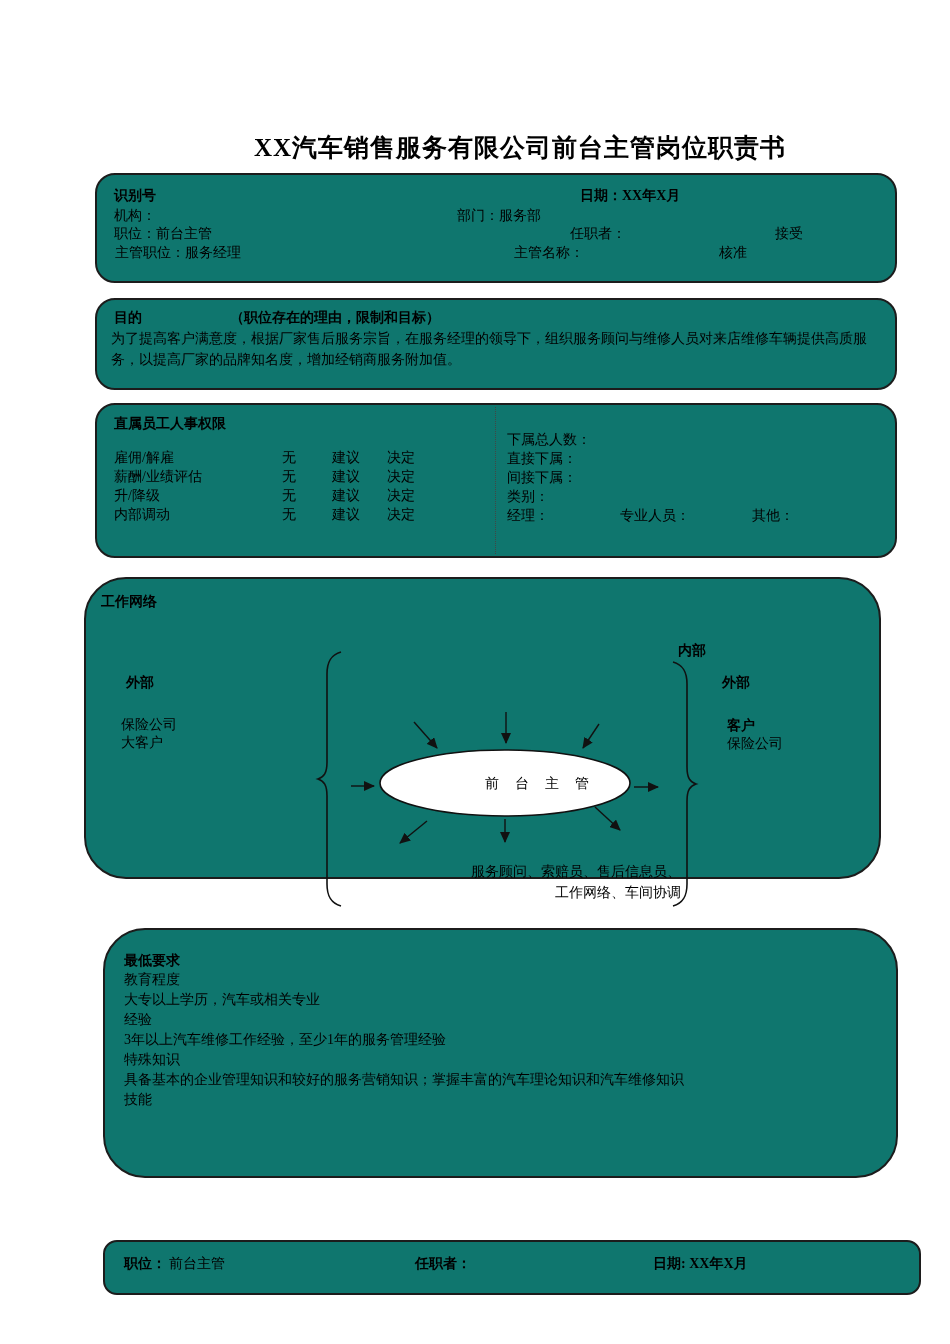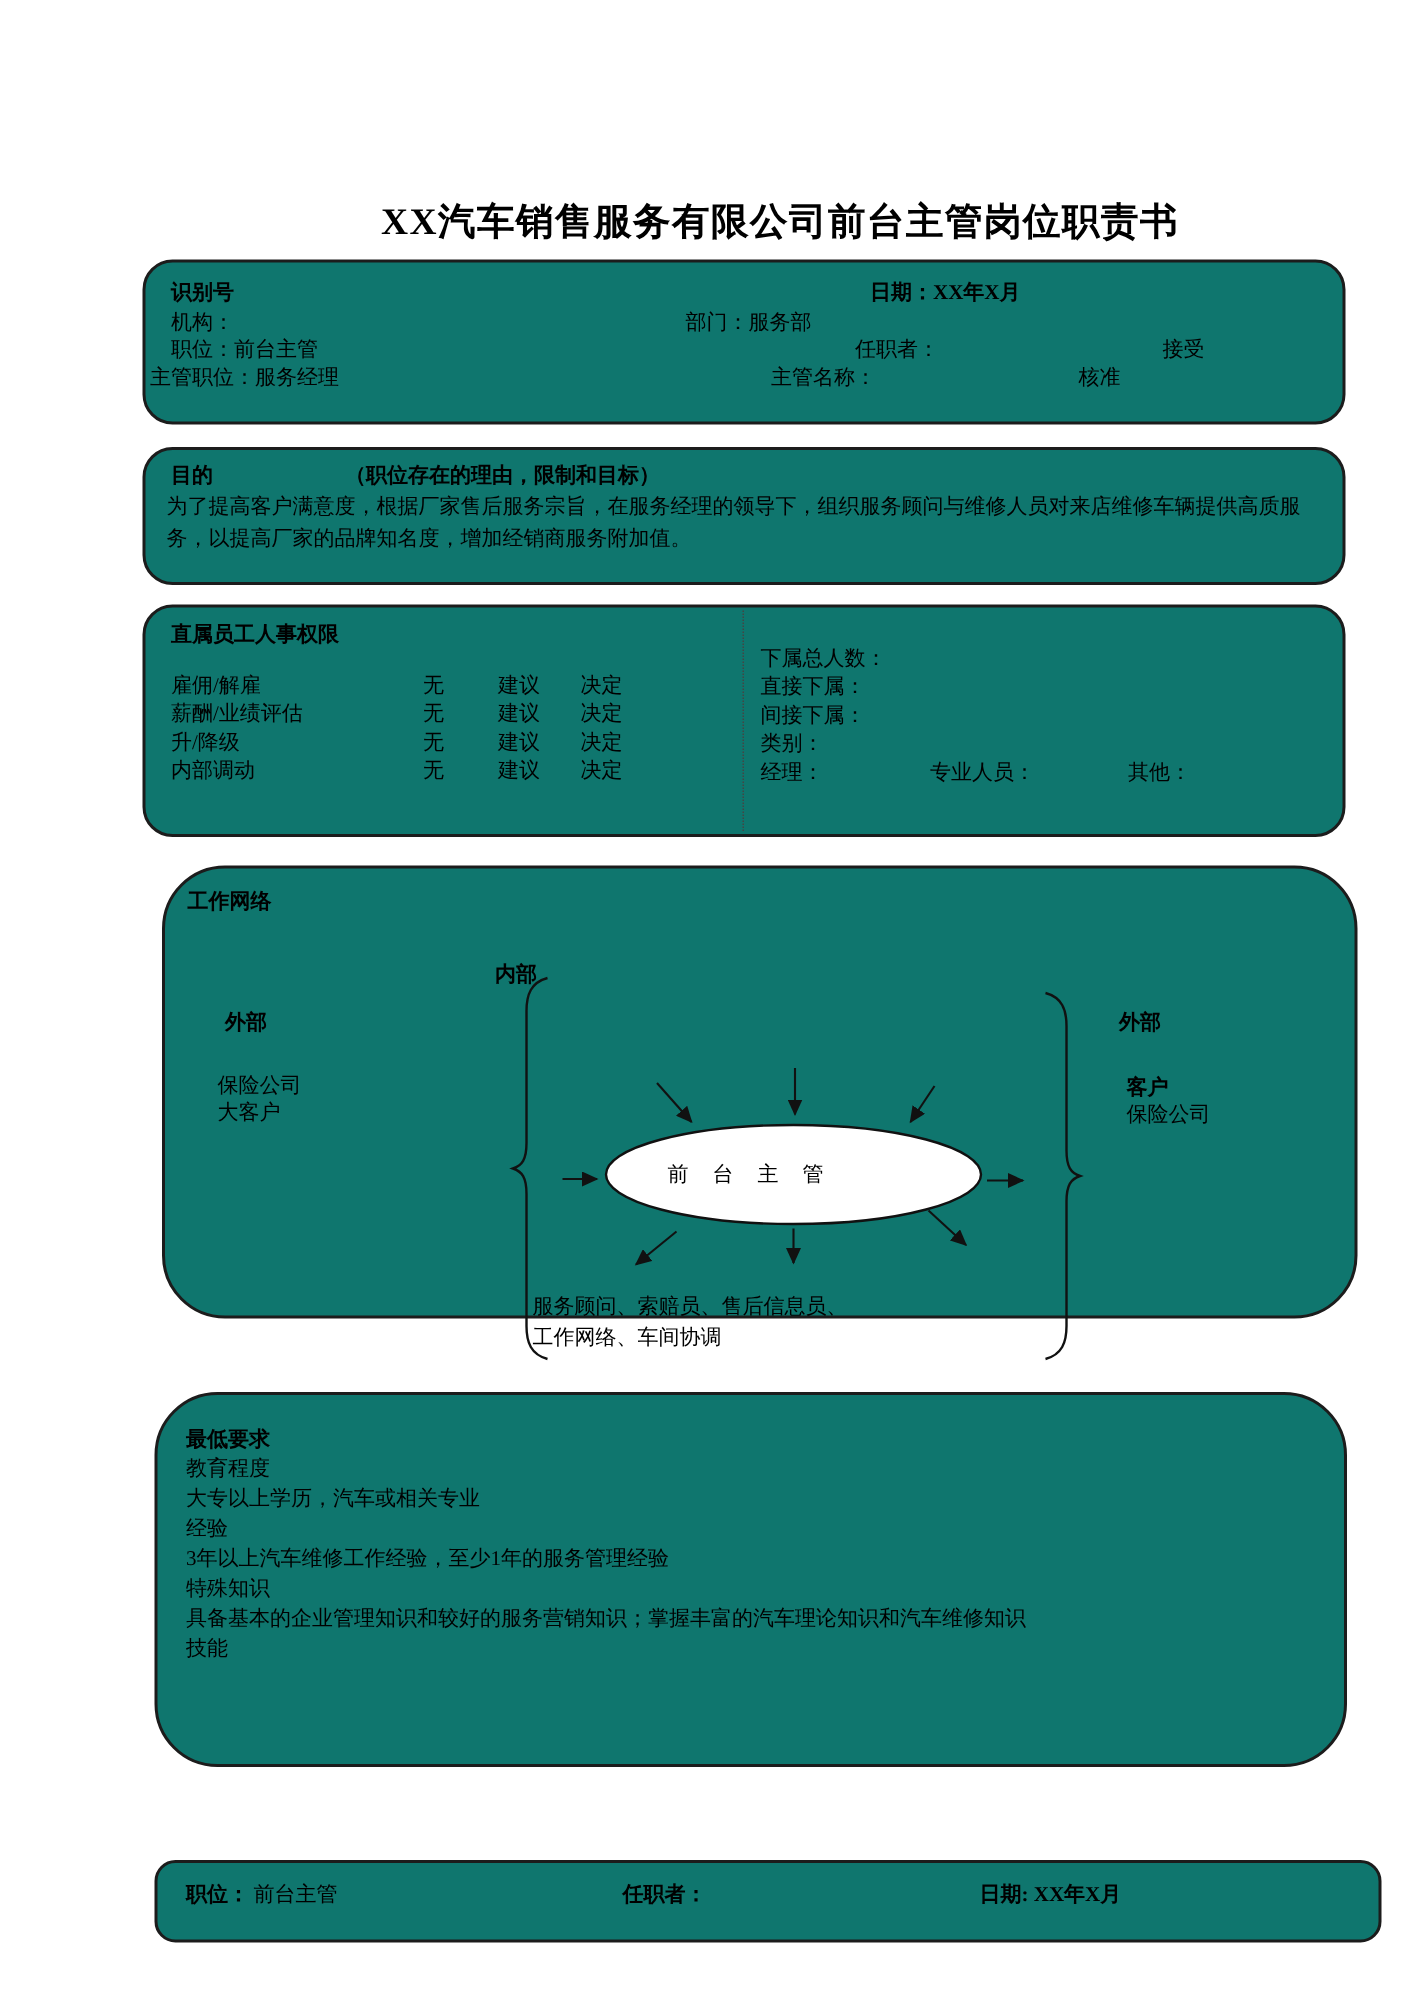--- a/index.html
+++ b/index.html
@@ -5,21 +5,21 @@
   html,body{margin:0;padding:0;background:#ffffff;}
   .page{position:relative;width:950px;height:1344px;background:#fff;
         font-family:"Liberation Serif","DejaVu Serif",serif;color:#000;overflow:hidden;}
   .box{position:absolute;border:2px solid #1c1c1c;border-radius:20px;background:#0f766e;box-sizing:border-box;}
   .box.big{border-radius:42px;}
   .t{position:absolute;font-size:14px;line-height:17px;white-space:nowrap;}
   .b{font-weight:bold;}
   .title{position:absolute;left:95px;top:131px;width:850px;text-align:center;
          font-size:25px;font-weight:bold;letter-spacing:1px;}
   .divider{position:absolute;border-left:1px dotted #444;}
-  .center-col{position:absolute;text-align:left;}
+  .center-col{position:absolute;text-align:right;}
   .ls2{letter-spacing:2.5px;}
   .ellipse-label{letter-spacing:16px;text-indent:16px;}
   svg{display:block;}
   .net-svg{position:absolute;left:0;top:0;}
   .body-text{position:absolute;font-size:14px;line-height:21px;white-space:normal;}
 </style>
 </head>
 <body>
 
 <div class="page">
@@ -27,21 +27,21 @@
   <div class="title">XX汽车销售服务有限公司前台主管岗位职责书</div>
 
   <div class="box" style="left:95px;top:173px;width:802px;height:110px;">
     <div class="t b" style="left:17px;top:12px;">识别号</div>
     <div class="t b" style="left:483px;top:12px;">日期：XX年X月</div>
     <div class="t" style="left:17px;top:32px;">机构：</div>
     <div class="t" style="left:360px;top:32px;">部门：服务部</div>
     <div class="t" style="left:17px;top:50px;">职位：前台主管</div>
     <div class="t" style="left:473px;top:50px;">任职者：</div>
     <div class="t" style="left:678px;top:50px;">接受</div>
-    <div class="t" style="left:3px;top:69px;">主管职位：服务经理</div>
+    <div class="t" style="left:18px;top:69px;">主管职位：服务经理</div>
     <div class="t" style="left:417px;top:69px;">主管名称：</div>
     <div class="t" style="left:622px;top:69px;">核准</div>
   </div>
 
   <div class="box" style="left:95px;top:298px;width:802px;height:92px;">
     <div class="t b" style="left:17px;top:9px;">目的</div>
     <div class="t b" style="left:133px;top:9px;">（职位存在的理由，限制和目标）</div>
     <div class="body-text" style="left:14px;top:28px;width:782px;">为了提高客户满意度，根据厂家售后服务宗旨，在服务经理的领导下，组织服务顾问与维修人员对来店维修车辆提供高质服务，以提高厂家的品牌知名度，增加经销商服务附加值。</div>
   </div>
 
@@ -72,21 +72,21 @@
 
     <div class="t" style="left:410px;top:26px;">下属总人数：</div>
     <div class="t" style="left:410px;top:45px;">直接下属：</div>
     <div class="t" style="left:410px;top:64px;">间接下属：</div>
     <div class="t" style="left:410px;top:83px;">类别：</div>
     <div class="t" style="left:410px;top:102px;">经理：</div>
     <div class="t" style="left:523px;top:102px;">专业人员：</div>
     <div class="t" style="left:655px;top:102px;">其他：</div>
   </div>
 
-  <div class="box big" style="left:108px;top:577px;width:797px;height:302px;padding-left:25px;">
+  <div class="box big" style="left:84px;top:577px;width:797px;height:302px;padding-left:25px;">
 
     <svg class="net-svg" width="793" height="339" viewBox="0 0 793 339">
       <defs>
         <marker id="ah" markerWidth="12" markerHeight="10" refX="10" refY="5" orient="auto" markerUnits="userSpaceOnUse">
           <path d="M0,0 L11,5 L0,10 z" fill="#111"></path>
         </marker>
       </defs>
 
       <g>
         <path d="M255 73 C244 76 241 84 241 95 L241 183 C241 194 238 198 232 200 C238 202 241 206 241 217 L241 305 C241 316 244 324 255 327" fill="none" stroke="#111" stroke-width="1.6"></path>

